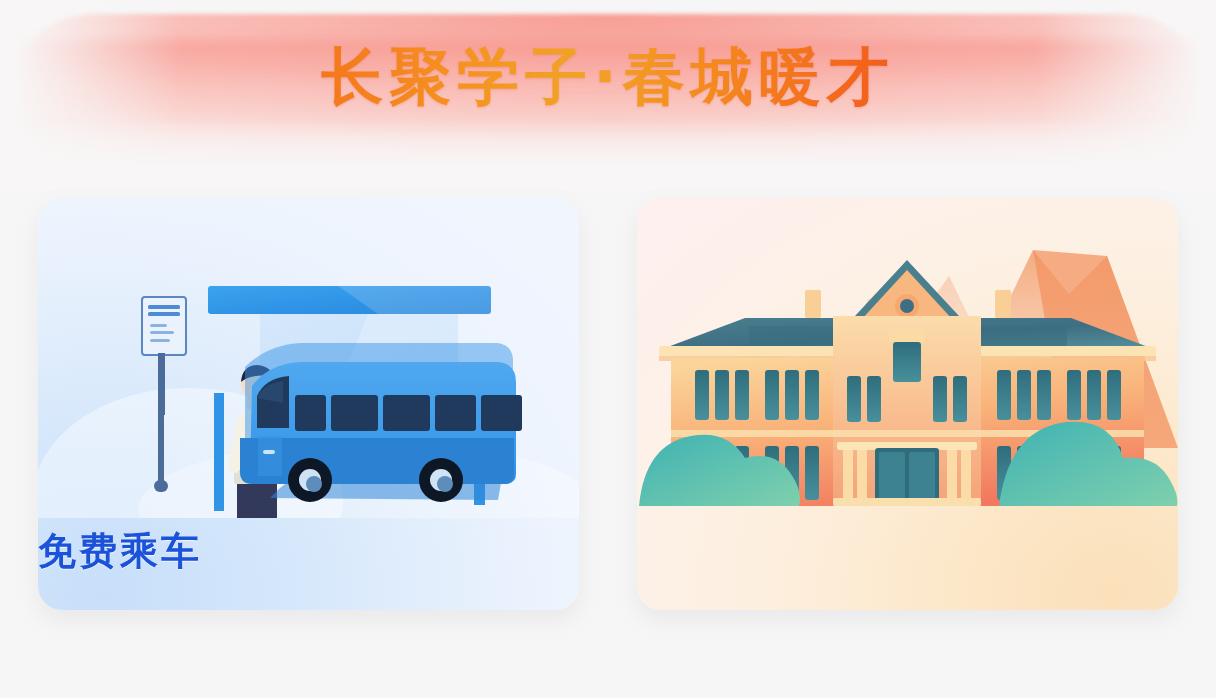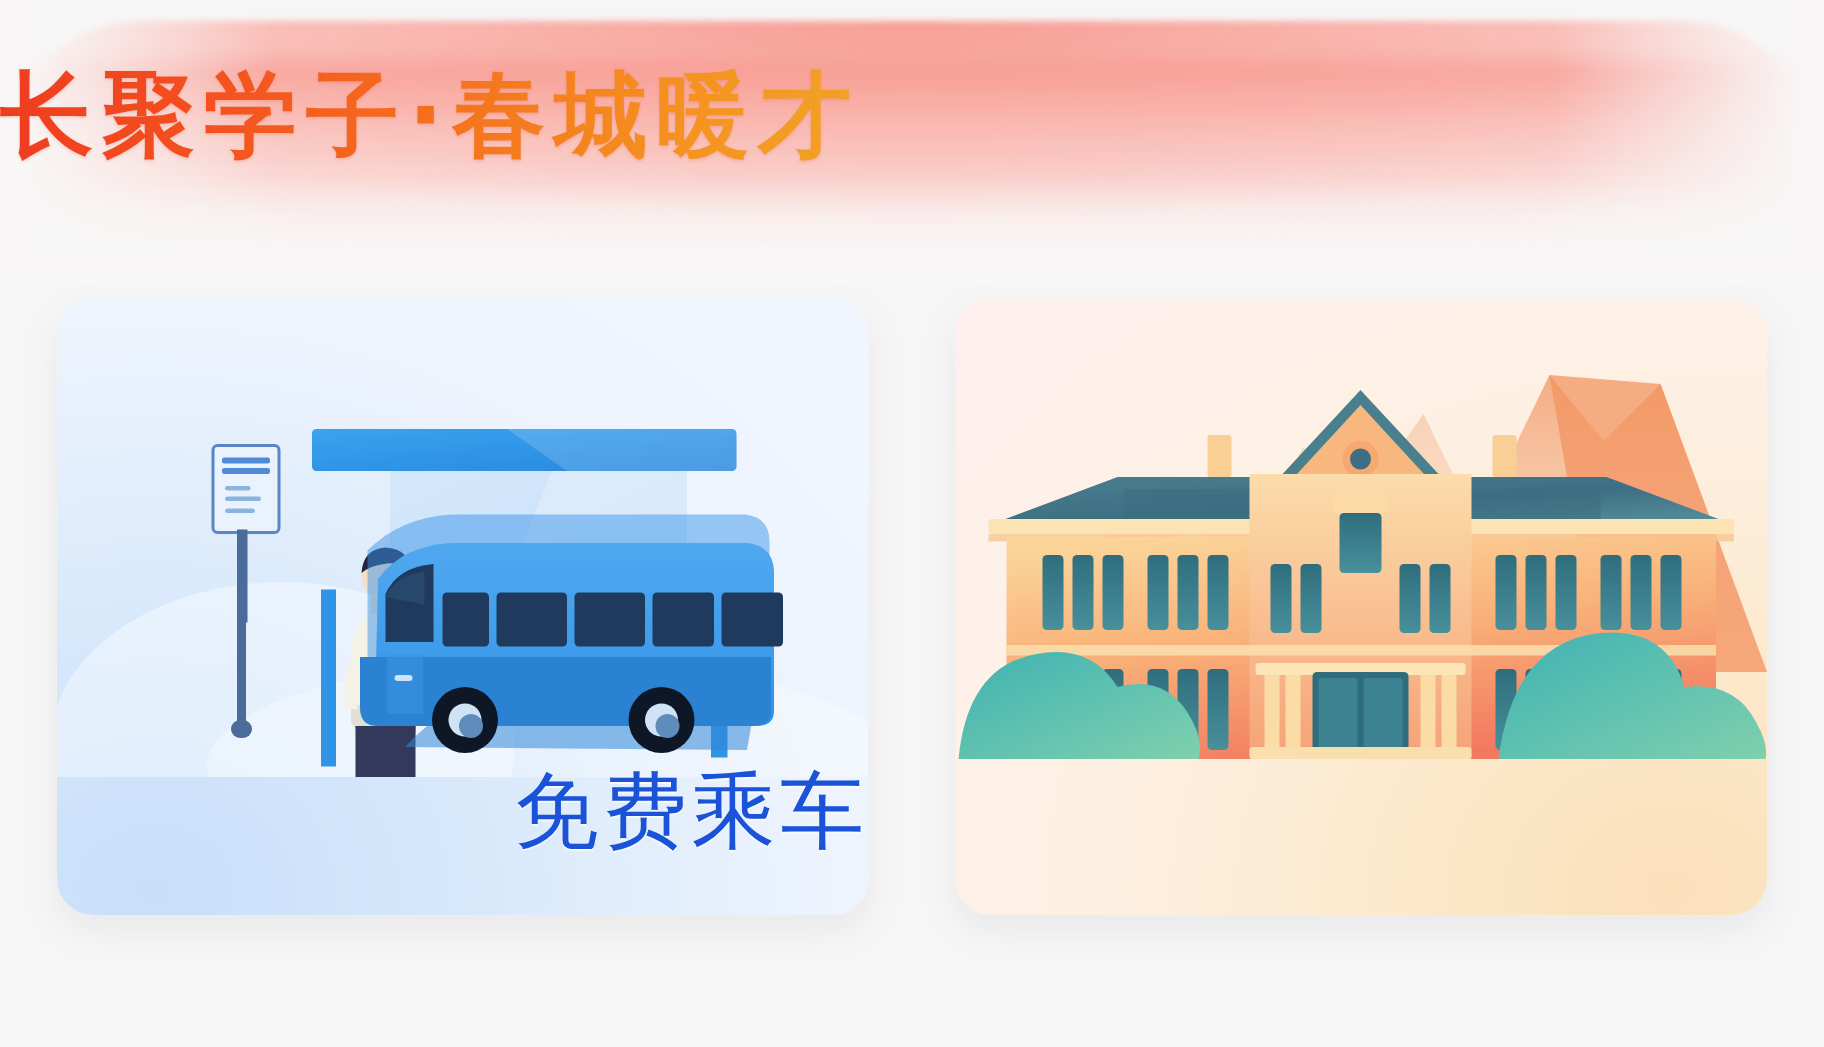--- a/index.html
+++ b/index.html
@@ -52,20 +52,21 @@
   }
   .banner-fade-bottom {
     position:absolute; left:0; bottom:0; width:1216px; height:70px;
     background:linear-gradient(180deg, rgba(250,246,246,0) 0%, #f8f6f6 75%);
   }
 
   .banner-title {
     position:absolute;
     left:0; top:46px;
     width:1216px;
+    text-align:center;
     font-family:"DejaVu Sans", sans-serif;
     font-size:62px;
     font-weight:bold;
     letter-spacing:6px;
     line-height:1;
     background:linear-gradient(95deg,
         #ef3b20 0%, #f4521f 12%, #f5701d 24%,
         #f59320 38%, #f0a426 48%,
         #f58a1f 58%, #f4601c 72%, #ee3c1c 88%, #e8301a 100%);
     -webkit-background-clip:text;
@@ -98,24 +99,24 @@
   .card-orange {
     background:
       radial-gradient(115% 125% at 88% 96%, #fbe0ba 0%, #fce7c8 25%, #fdeedc 52%, #fdf1e6 72%, #fdf0ee 100%);
   }
 
   .card-art { position:absolute; left:0; top:0; width:541px; height:320px; }
   .card-label {
     position:absolute;
     left:0; bottom:40px;
     width:541px;
-    text-align:right;
+    text-align:left;
     font-family:"DejaVu Sans", sans-serif;
-    font-size:56px;
-    font-weight:normal;
+    font-size:38px;
+    font-weight:bold;
     letter-spacing:3px;
     line-height:1;
     white-space:nowrap;
   }
   .label-blue {
     color:#1a52d8;
     text-shadow:0 1px 0 rgba(255,255,255,0.65);
   }
   .label-gold {
     color:#eba52c;

